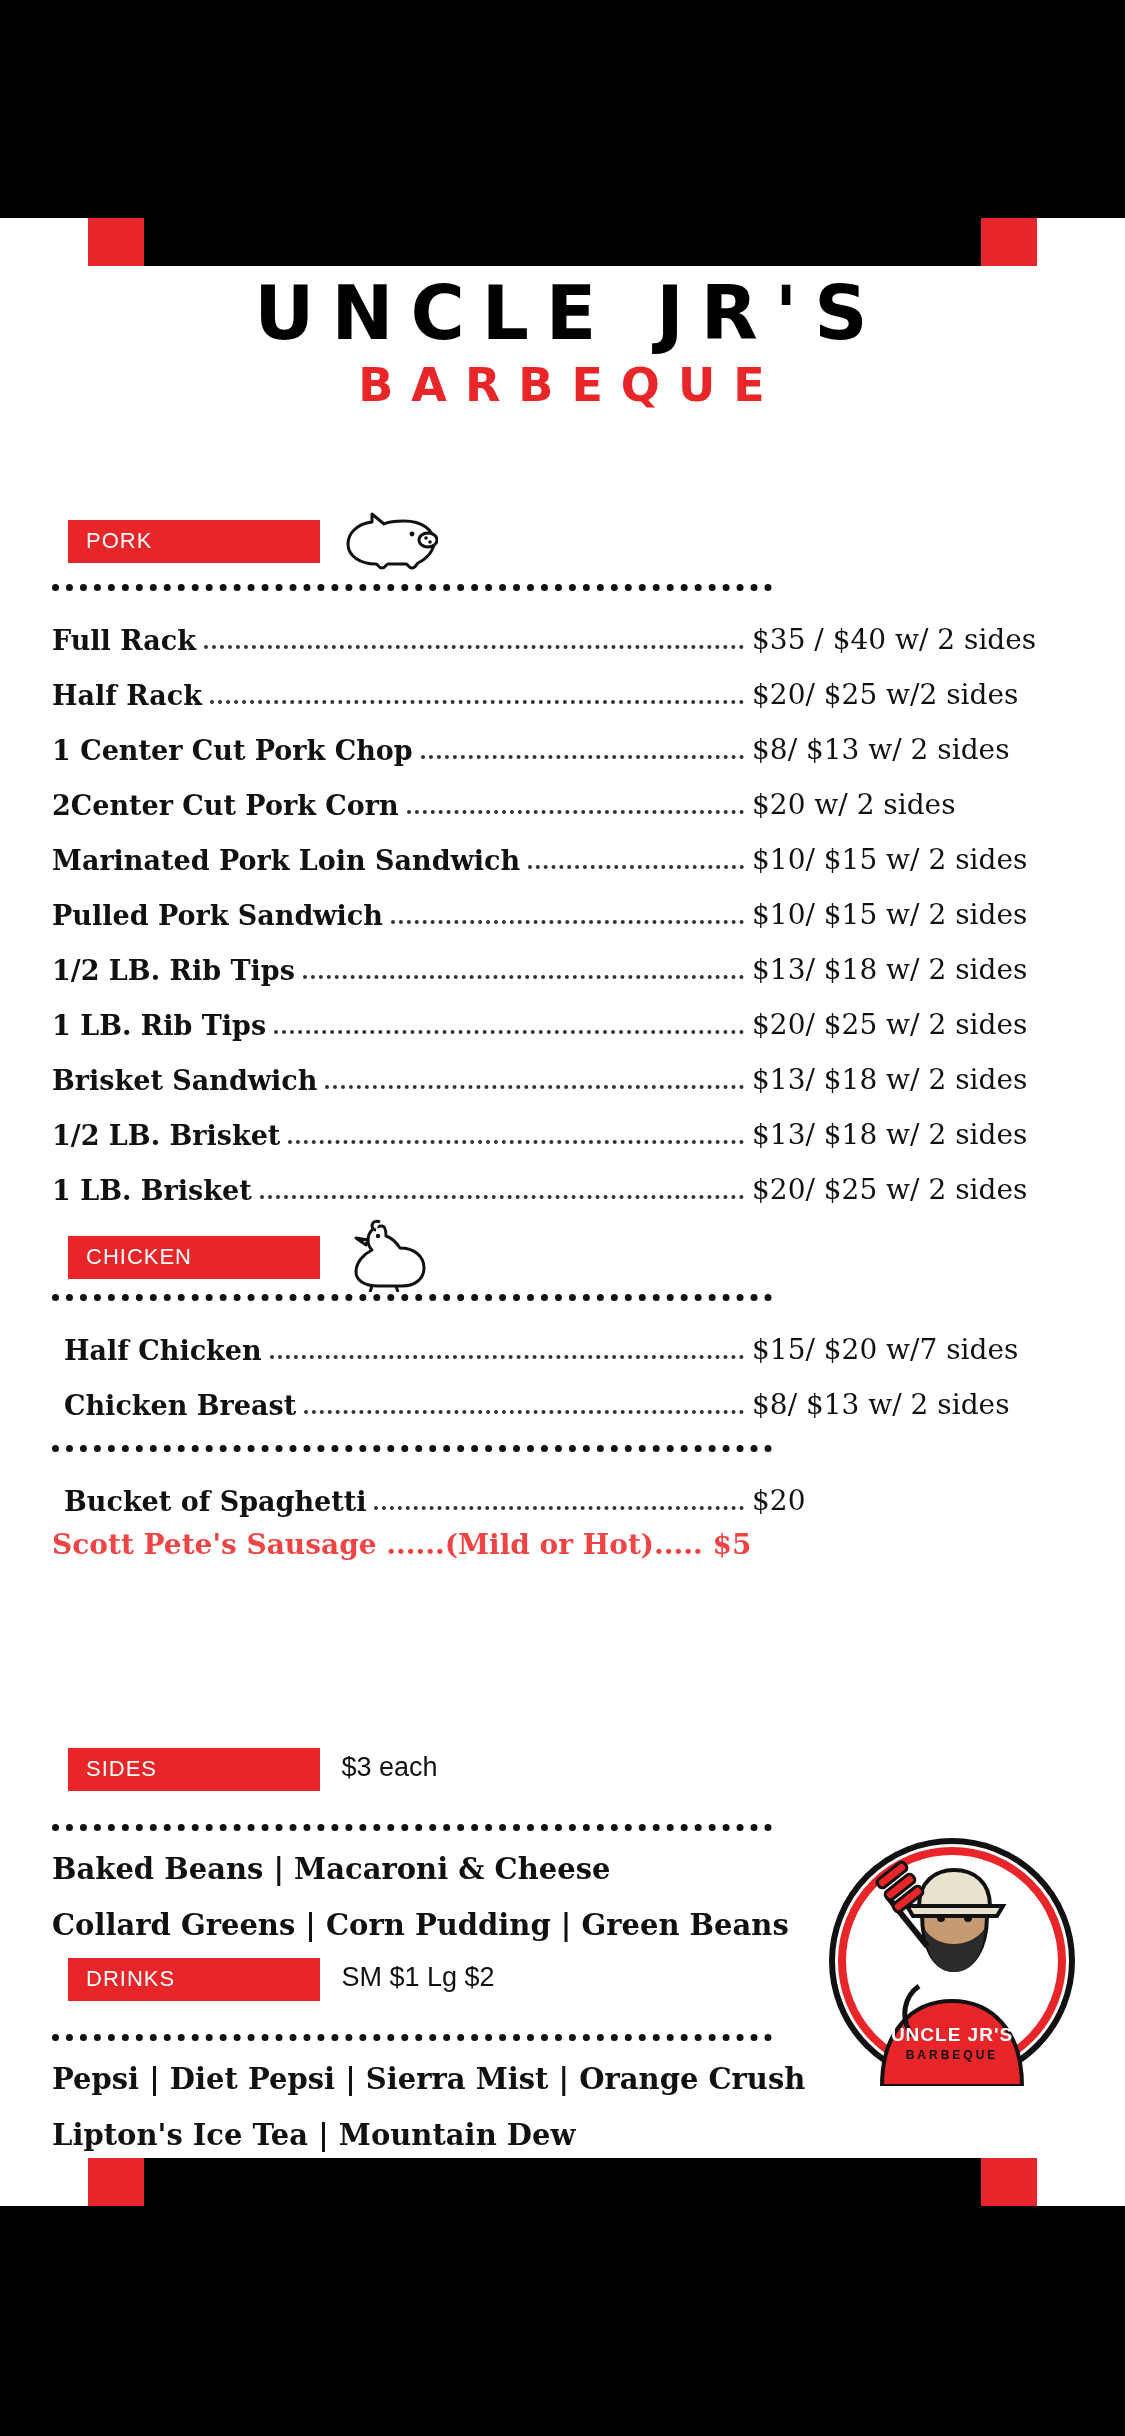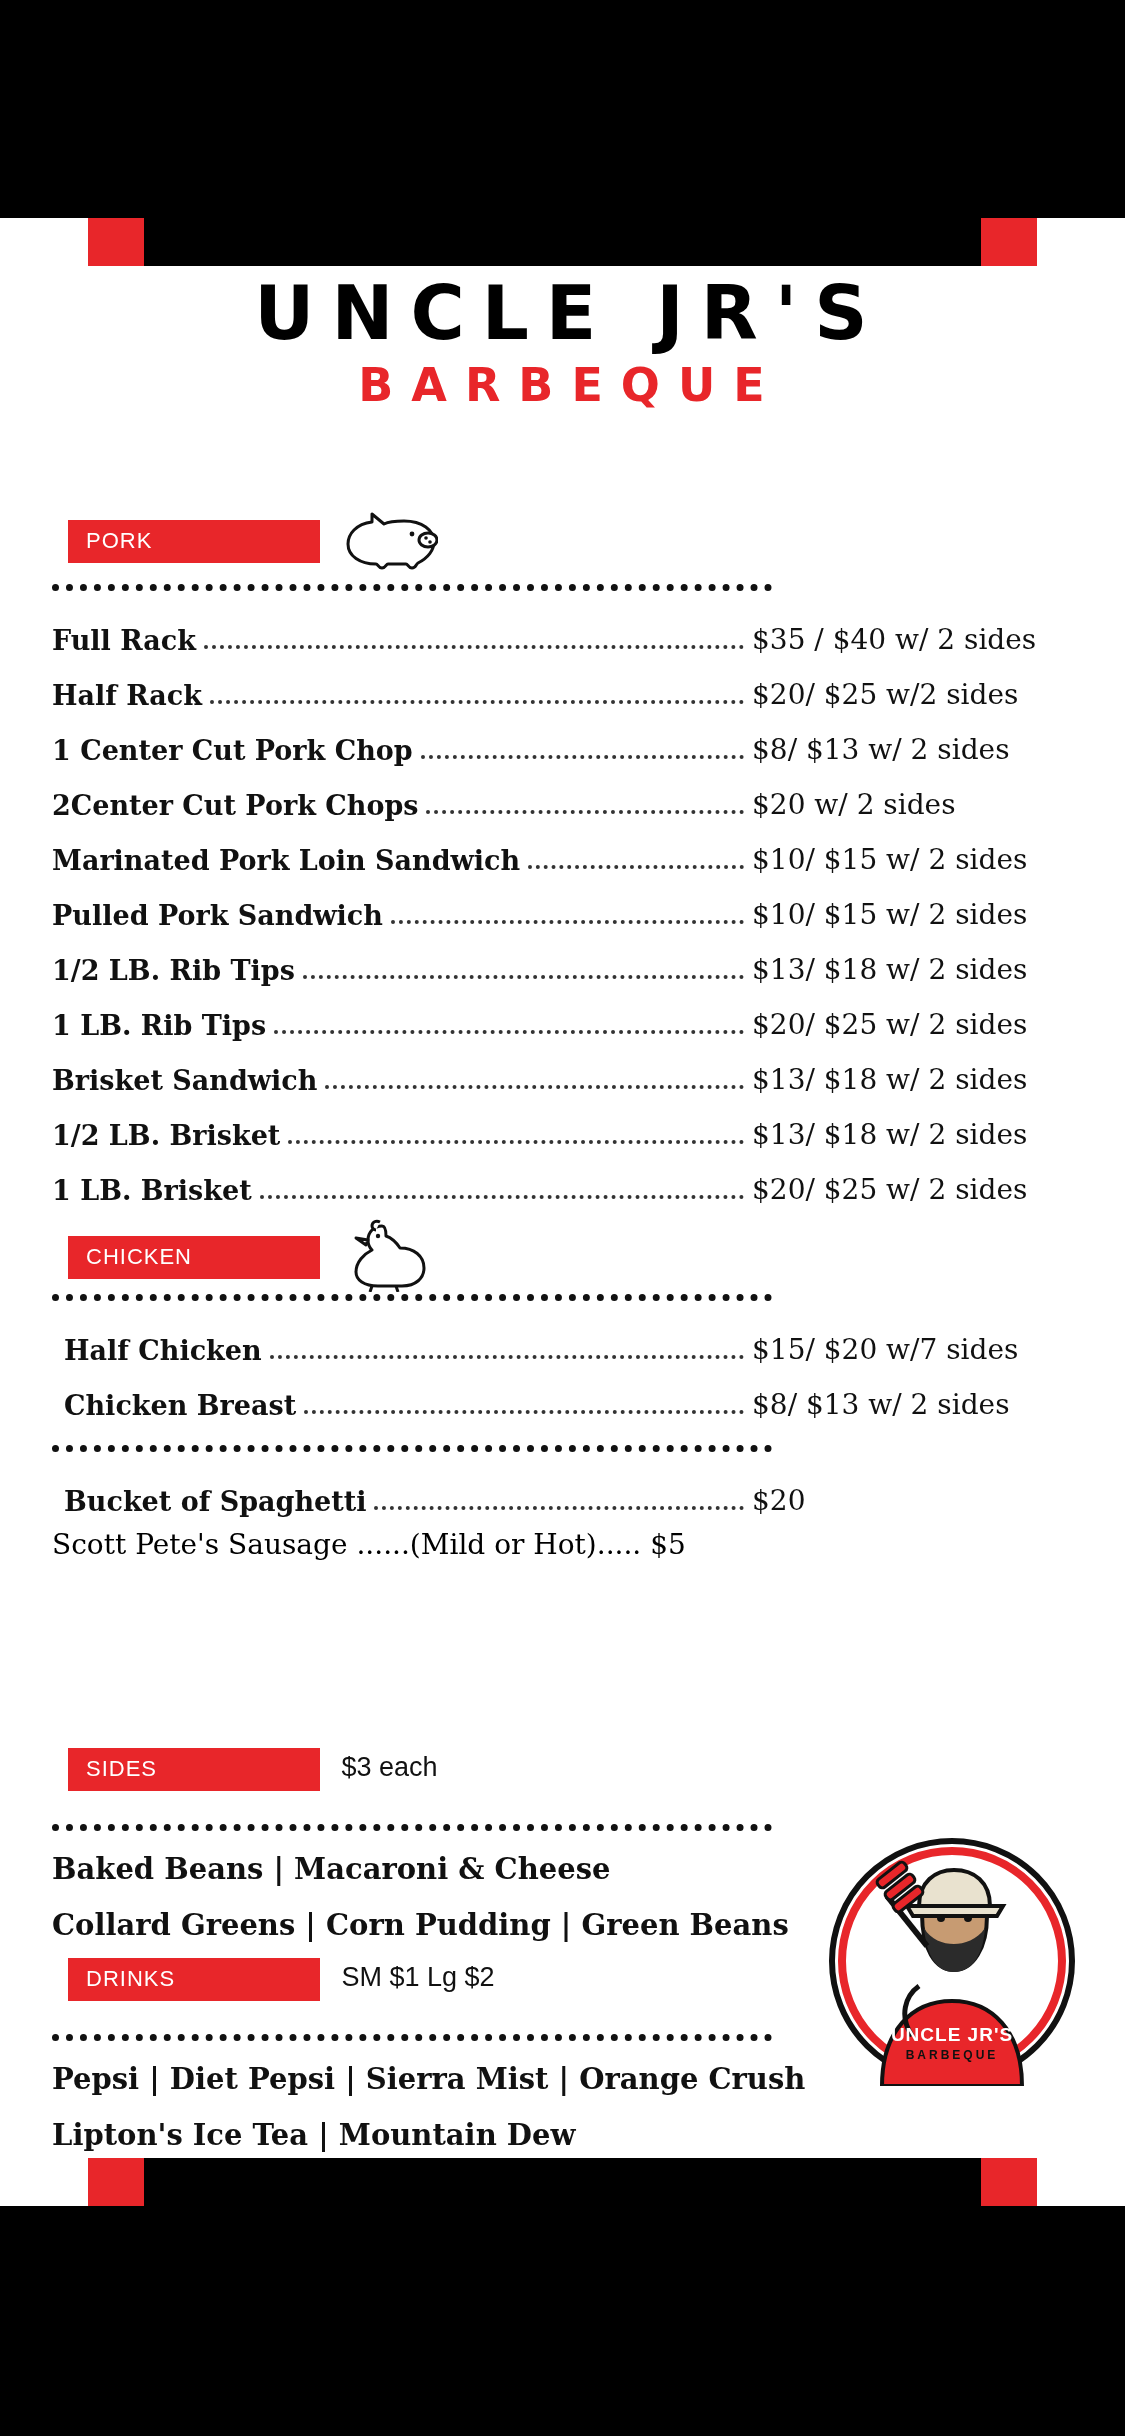--- a/index.html
+++ b/index.html
@@ -163,23 +163,23 @@
     font-weight: 400;
     font-size: 28px;
     text-align: left;
     width: 330px;
     flex: 0 0 330px;
   }
   .row.indent { margin-left: 12px; }
 
   .plain-row {
     font-family: "DejaVu Serif", serif;
-    font-weight: 400;
+    font-weight: 700;
     font-size: 28px;
-    color: #000000;
+    color: #ef4444;
     margin-left: 52px;
     line-height: 56px;
   }
   .sides-list {
     margin-left: 52px;
     font-family: "DejaVu Serif", serif;
     font-weight: 700;
     font-size: 29px;
     color: #111;
     line-height: 56px;
@@ -233,21 +233,21 @@
           <span class="name">Half Rack</span>
           <span class="leader"></span>
           <span class="price">$20/ $25  w/2 sides</span>
         </div>
         <div class="row">
           <span class="name">1 Center Cut Pork Chop</span>
           <span class="leader"></span>
           <span class="price">$8/ $13 w/ 2 sides</span>
         </div>
         <div class="row">
-          <span class="name">2Center Cut Pork Chops</span>
+          <span class="name">2Center Cut Pork Corn</span>
           <span class="leader"></span>
           <span class="price">$20 w/ 2 sides</span>
         </div>
         <div class="row">
           <span class="name">Marinated Pork Loin Sandwich</span>
           <span class="leader"></span>
           <span class="price">$10/ $15 w/ 2 sides</span>
         </div>
         <div class="row">
           <span class="name">Pulled Pork Sandwich</span>

